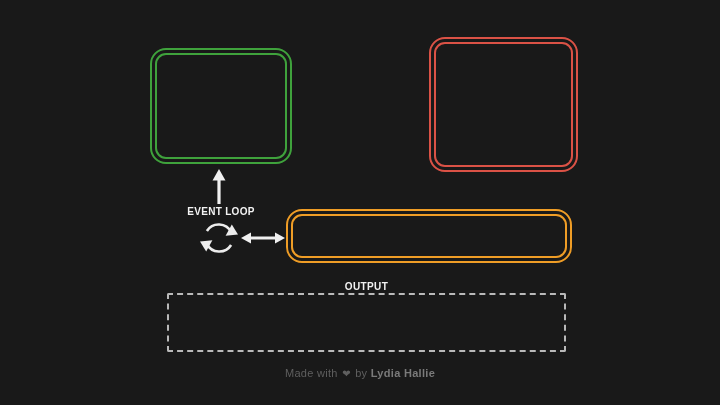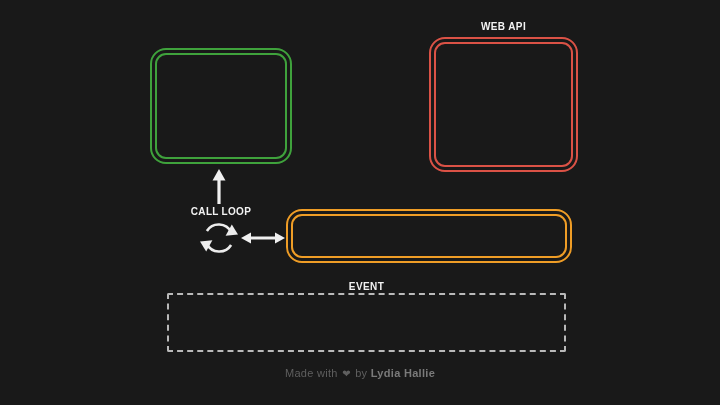--- a/index.html
+++ b/index.html
@@ -31,38 +31,37 @@
 </style>
 </head>
 <body>
 
 <div class="stage" style="background: rgb(25, 25, 25);">
 
   <div class="dbox" style="left: 150px; top: 48px; width: 142px; height: 116px; border-color: rgb(63, 162, 60);">
     <div class="dbox-inner" style="border-color: rgb(63, 162, 60);"></div>
   </div>
 
-  <div class="box-label" style="left:429px;top:21px;width:149px;">WEB API</div>
   <div class="dbox" style="left: 429px; top: 37px; width: 149px; height: 135px; border-color: rgb(219, 82, 70);">
     <div class="dbox-inner" style="border-color: rgb(219, 82, 70);"></div>
   </div>
 
   <div class="dbox" style="left: 286px; top: 209px; width: 286px; height: 54px; border-color: rgb(239, 157, 38);">
     <div class="dbox-inner" style="border-color: rgb(239, 157, 38);"></div>
   </div>
 
-  <div class="box-label" style="left:167px;top:281px;width:399px;">EVENT</div>
+  <div class="box-label" style="left:167px;top:281px;width:399px;">OUTPUT</div>
   <div class="dashed-box" style="left: 167px; top: 293px; width: 399px; height: 59px; border-color: rgb(185, 185, 185);"></div>
 
   <svg class="arrow-svg" style="left:207px;top:167px;" width="24" height="39" viewBox="0 0 24 39">
     <line x1="12" y1="13" x2="12" y2="37" stroke="#f0f0f0" stroke-width="3.2"></line>
     <polygon points="12,2 5.5,13.5 18.5,13.5" fill="#f0f0f0"></polygon>
   </svg>
 
-  <div class="box-label" style="left:175px;top:206px;width:92px;letter-spacing:.3px;">CALL LOOP</div>
+  <div class="box-label" style="left:175px;top:206px;width:92px;letter-spacing:.3px;">EVENT LOOP</div>
 
   <svg class="arrow-svg" style="left:197px;top:216px;" width="44" height="44" viewBox="0 0 44 44">
     <path d="M 9.9 15 A 14 14 0 0 1 34.2 16.2" stroke="#ededed" stroke-width="2.6" fill="none"></path>
     <polygon points="34.8,8.5 41,18.5 28.6,19.8" fill="#ededed"></polygon>
     <path d="M 34.1 29 A 14 14 0 0 1 9.8 27.8" stroke="#ededed" stroke-width="2.6" fill="none"></path>
     <polygon points="9.2,35.5 3,25.5 15.4,24.2" fill="#ededed"></polygon>
   </svg>
 
   <svg class="arrow-svg" style="left:240px;top:230px;" width="46" height="16" viewBox="0 0 46 16">
     <line x1="9" y1="8" x2="37" y2="8" stroke="#f0f0f0" stroke-width="3"></line>

